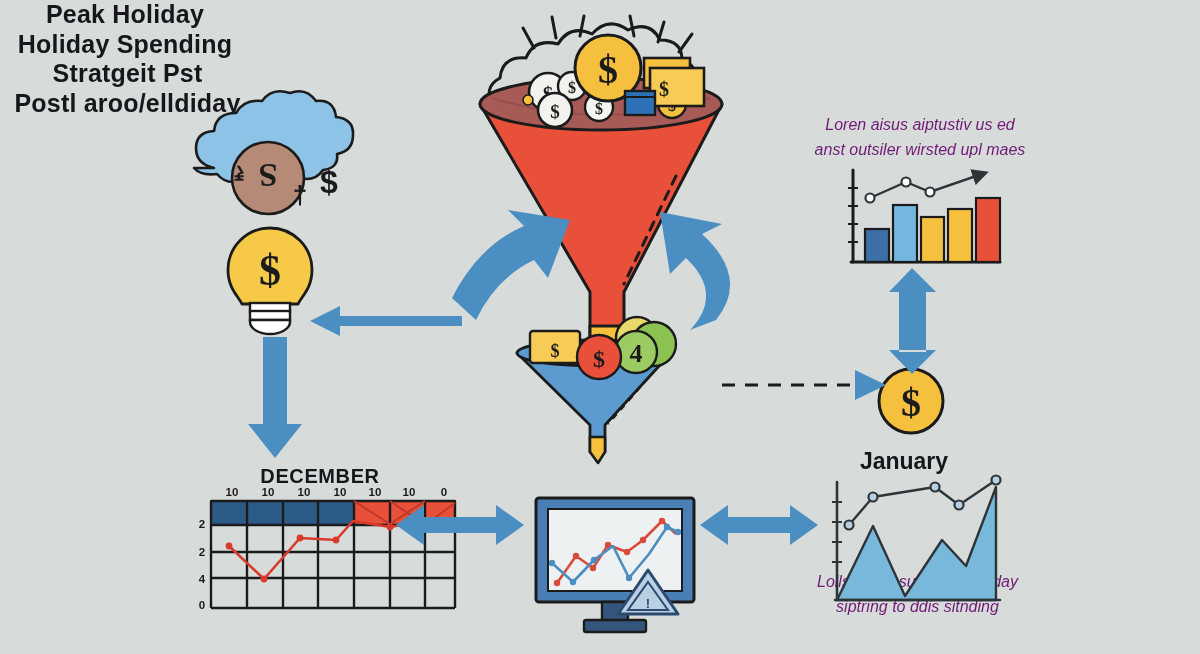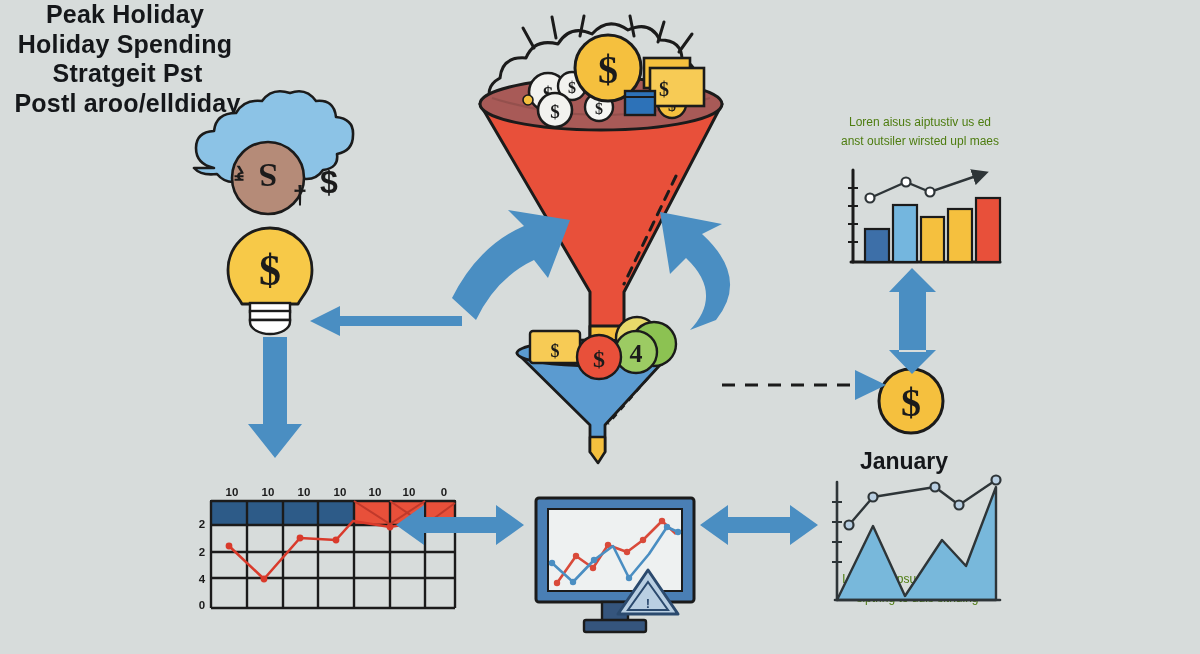--- a/index.html
+++ b/index.html
@@ -20,24 +20,25 @@
     letter-spacing:.2px;
     line-height:1.18;
     text-align:center;
     white-space:pre-line;
   }
   .h-left{ left:180px; top:52px; width:250px; font-size:25px; }
   .h-right{ left:800px; top:48px; width:255px; font-size:25px; }
   .body-text{
     position:absolute;
     text-align:center;
-    color:#4d7c0f;
-    font-size:12px;
+    color:#701a75;
+    font-size:16px;
     line-height:1.55;
     white-space:pre-line;
+    font-style:italic;
   }
   .t-right-top{ left:795px; top:113px; width:250px; }
   .t-right-bottom{ left:790px; top:570px; width:255px; }
 
   .label-cap{
     position:absolute;
     font-weight:bold;
     color:#15171a;
     text-align:center;
     font-size:20px;
@@ -55,20 +56,21 @@
 <div id="stage">
 
   <div class="heading h-left">Peak Holiday
 Holiday Spending</div>
   <div class="heading h-right">Stratgeit Pst
 Postl aroo/elldiday</div>
   <div class="body-text t-right-top">Loren aisus aiptustiv us ed
 anst outsiler wirsted upl maes</div>
   <div class="body-text t-right-bottom">Lolls orm ipsum oris elldiday
 siptring to ddis sitnding</div>
+  <div class="label-cap l-dec">DECEMBER</div>
   <div class="label-cap l-jan">January</div>
 
   <svg class="abs" style="left:0;top:0" width="1200" height="654" viewBox="0 0 1200 654">
 
     <defs>
       <marker id="mk-blue" markerWidth="6" markerHeight="6" refX="3" refY="3" orient="auto">
         <path d="M0,0 L6,3 L0,6 Z" fill="#4a8ec2"></path>
       </marker>
       <marker id="mk-dark" markerWidth="7" markerHeight="7" refX="4" refY="3.5" orient="auto">
         <path d="M0,0 L7,3.5 L0,7 Z" fill="#2e3538"></path>

